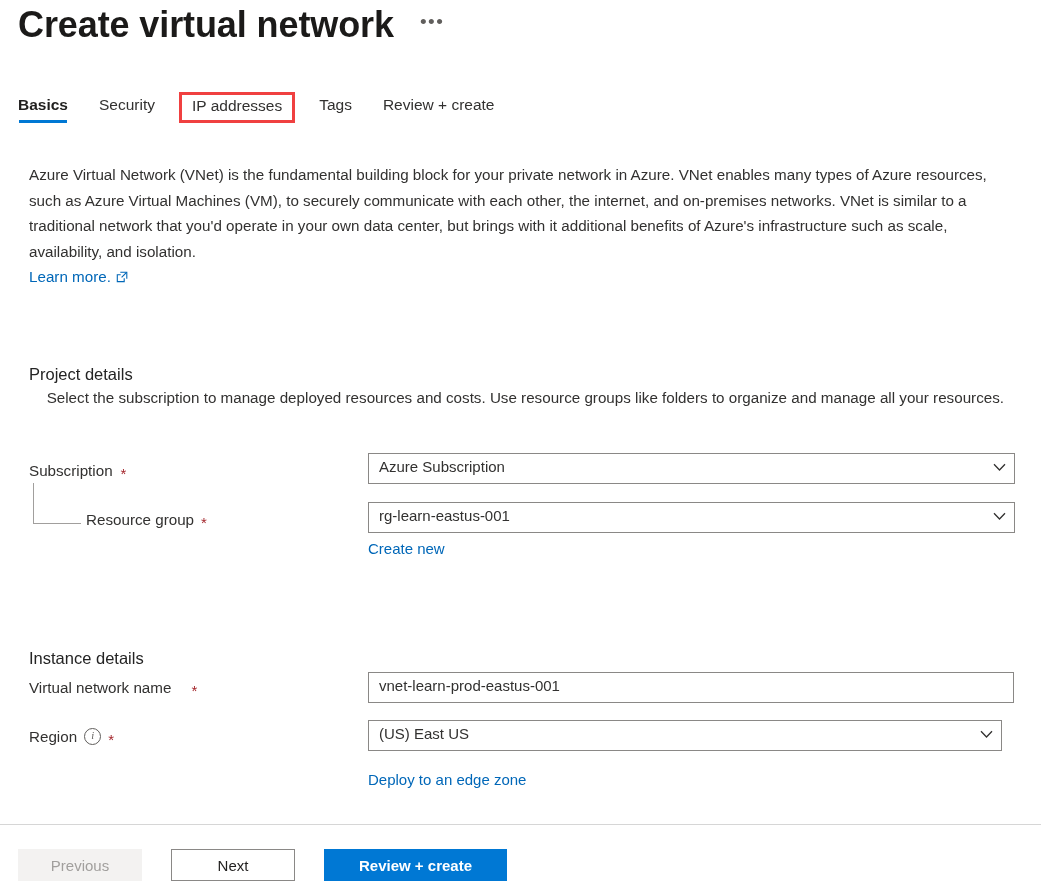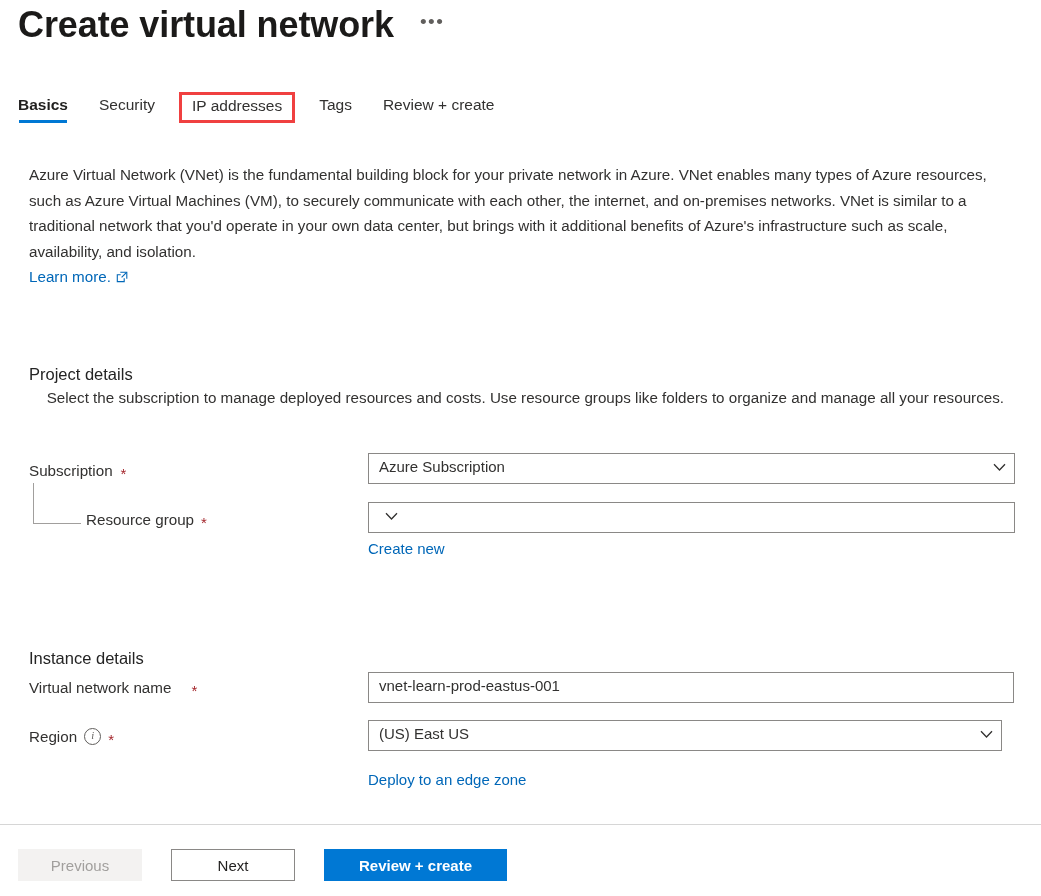--- a/index.html
+++ b/index.html
@@ -301,20 +301,21 @@
       </svg></span>
 </div>
 
 <div class="tree-connector"></div>
 
 <div class="field-label" style="left:86px; top:511px;">
   <span>Resource group</span>
   <span class="req">*</span>
 </div>
 <div class="control select" style="left:368px; top:502px; width:647px;">
+  <span class="val">rg-learn-eastus-001</span>
   <span class="chev"><svg width="13" height="9" viewBox="0 0 13 9">
         <path d="M1 1.3L6.5 7 12 1.3" fill="none" stroke="#323130" stroke-width="1.3"></path>
       </svg></span>
 </div>
 <a class="sublink" style="left:368px; top:540px;">Create new</a>
 
 <div class="section-title" style="top:622px;">Instance details</div>
 
 <div class="field-label" style="left:29px; top:679px;gap:20px;">
   <span>Virtual network name</span>

